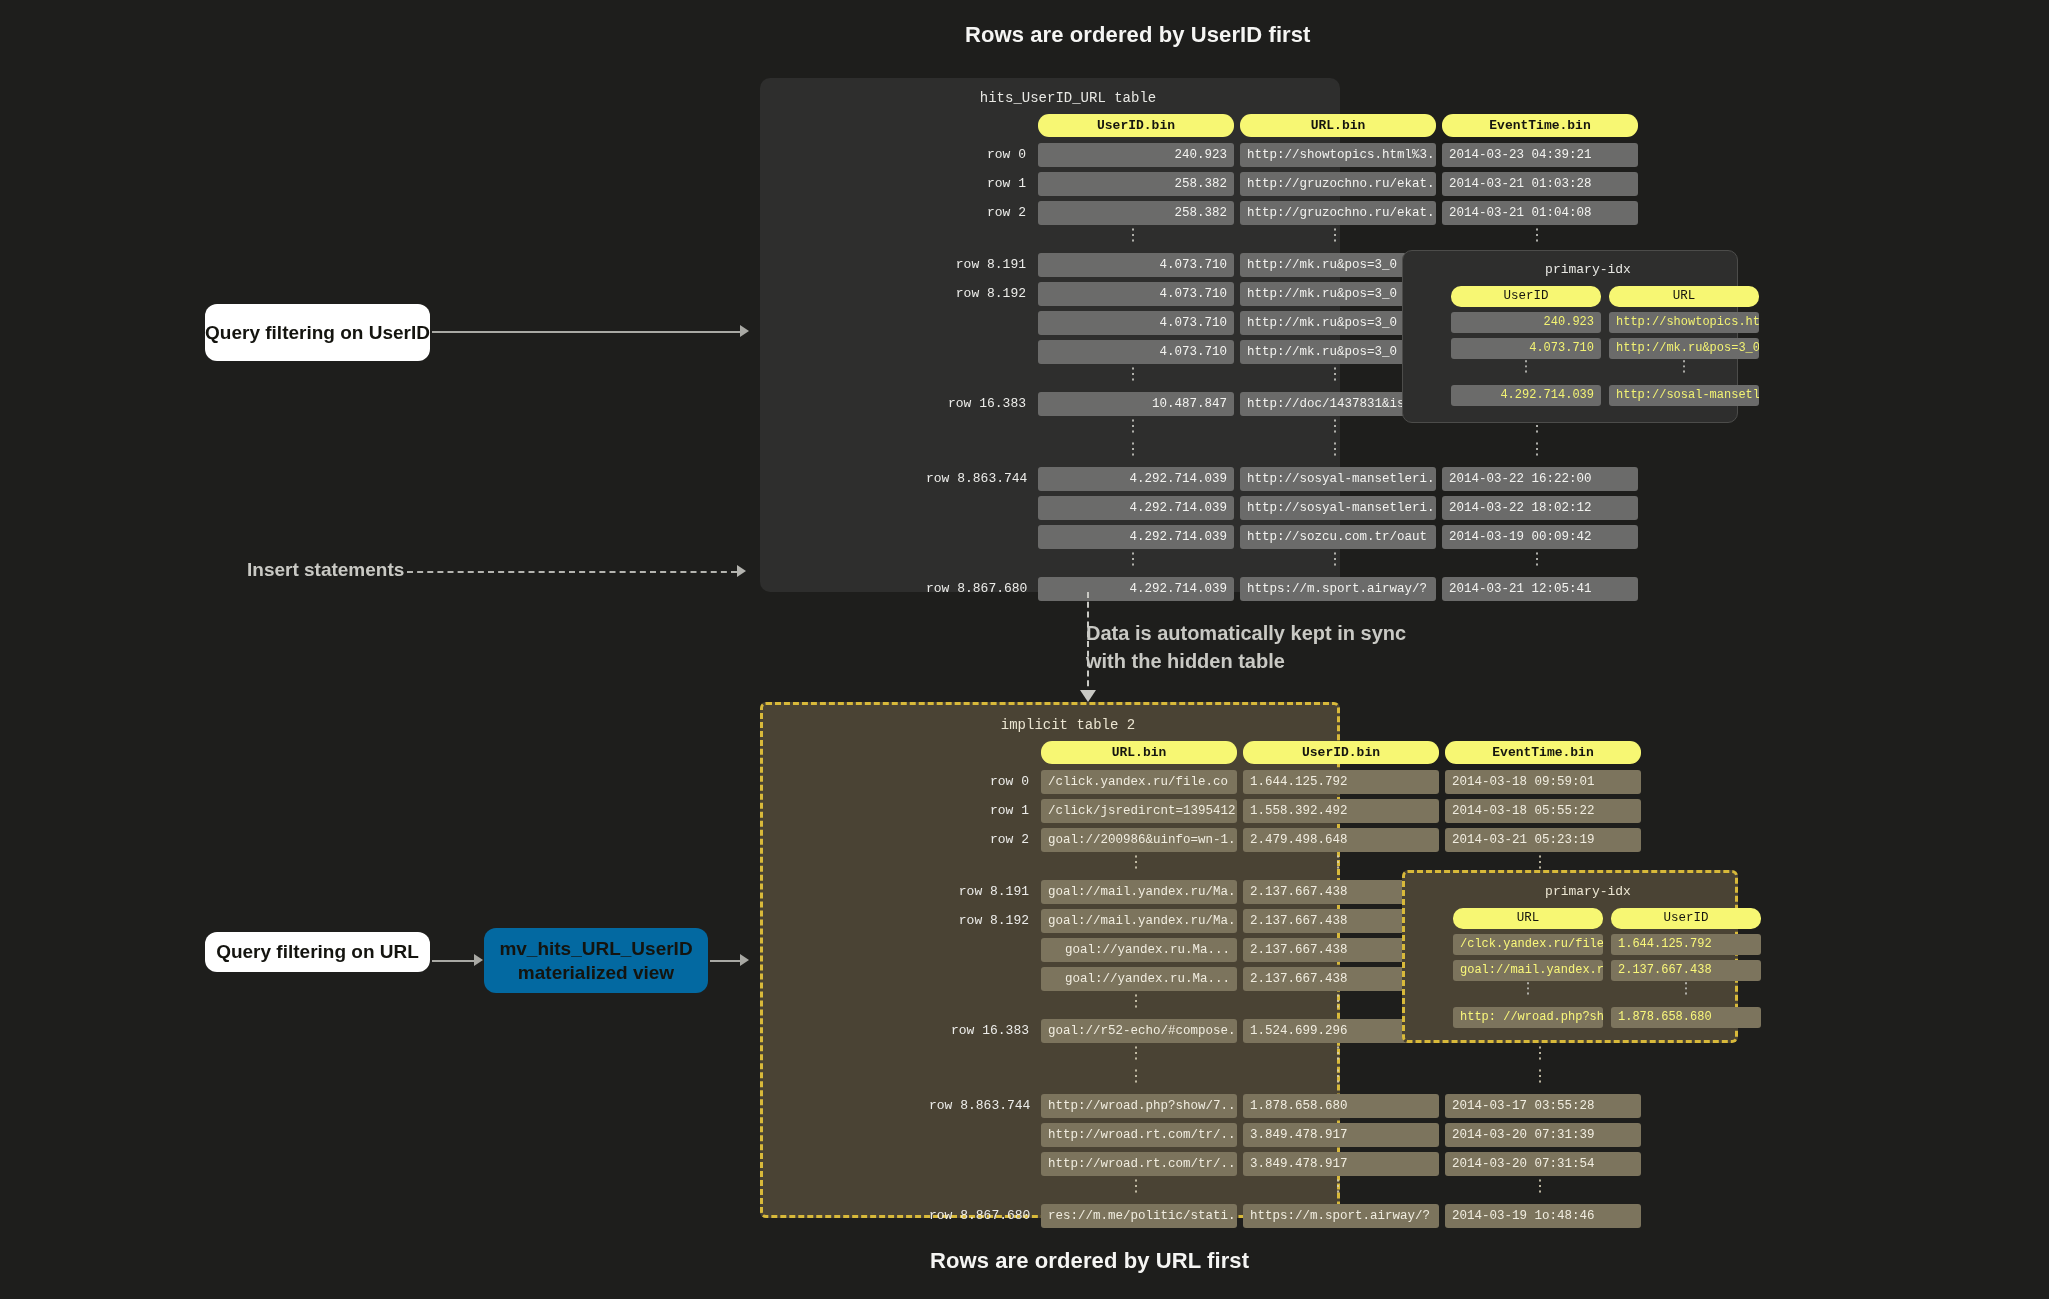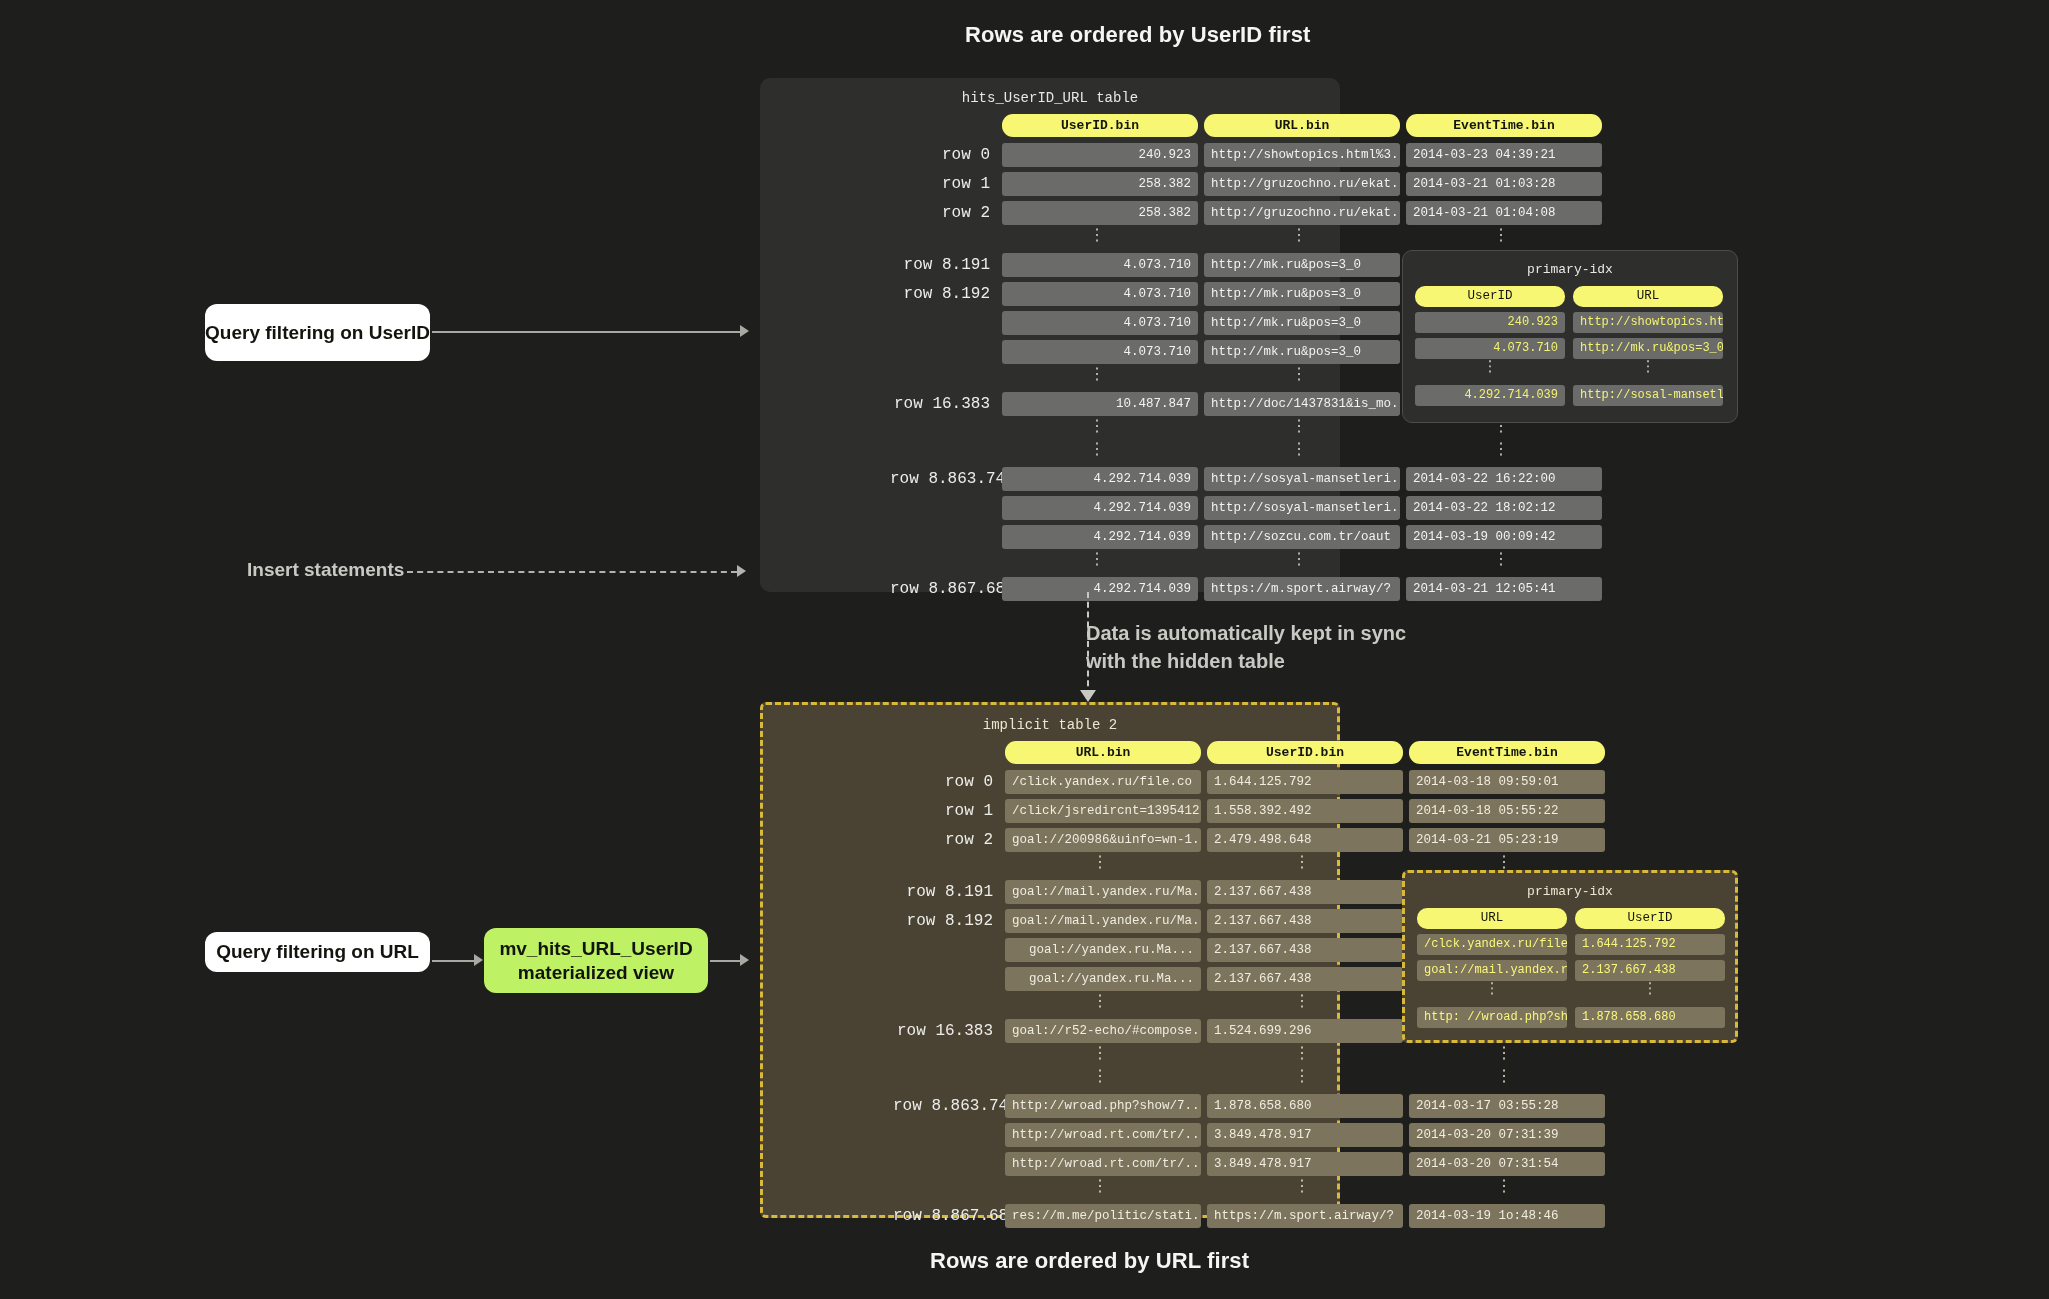--- a/index.html
+++ b/index.html
@@ -3,21 +3,21 @@
 <meta charset="utf-8">
 <style>
   html,body{margin:0;padding:0;}
   body{
     width:2049px;height:1299px;
     background:#1e1e1c;
     font-family:"Liberation Sans", sans-serif;
     overflow:hidden;
     position:relative;
   }
-  .mono{font-family:"Liberation Mono", monospace;}
+  .mono{font-family:"Liberation Mono", monospace;padding-left:36px;}
 
   
   .caption{
     position:absolute;
     color:#f5f5f3;
     font-weight:bold;
     font-size:22px;
     letter-spacing:.1px;
     white-space:nowrap;
   }
@@ -53,21 +53,21 @@
     top:36px;
     display:grid;
     grid-template-columns:112px 202px 202px 202px;
     row-gap:5px;
     column-gap:0px;
   }
   .tbl > div{box-sizing:border-box;}
   .rowlabel{
     grid-column:1;
     color:#ededea;
-    font-size:16px;
+    font-size:13px;
     text-align:right;
     padding-right:12px;
     line-height:24px;
     height:24px;
     white-space:nowrap;
   }
   .cell{
     height:24px;
     line-height:24px;
     margin-right:6px;
@@ -152,21 +152,21 @@
   .callout{
     position:absolute;
     box-sizing:border-box;
     display:flex;align-items:center;justify-content:center;
     text-align:left;
     border-radius:12px;
     font-weight:bold;
     line-height:1.22;
   }
   .callout-white{background:#ffffff;color:#14140f;font-size:19px;}
-  .callout-yellow{background:#bef264;color:#14140f;font-size:19px;}
+  .callout-yellow{background:#0369a1;color:#14140f;font-size:19px;}
 
   
   .hline{
     position:absolute;height:2px;background:#a9a9a4;
   }
   .arrowhead-r{
     position:absolute;width:0;height:0;
     border-top:6px solid transparent;
     border-bottom:6px solid transparent;
     border-left:9px solid #a9a9a4;

